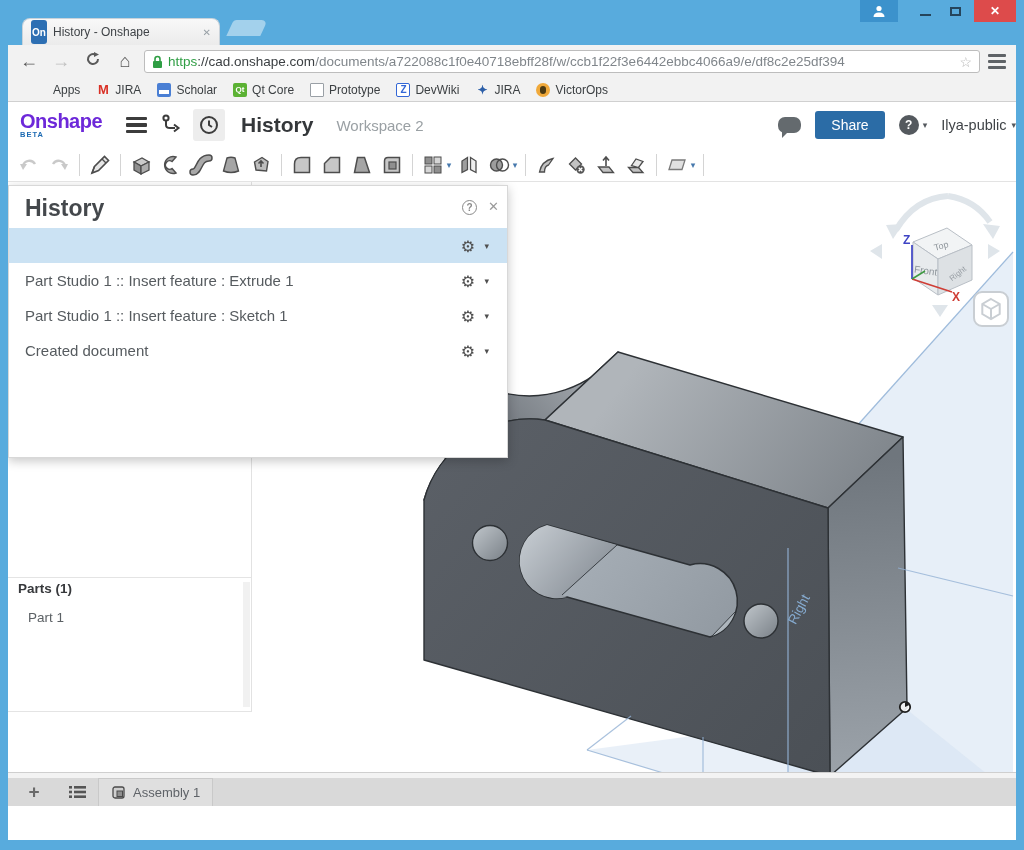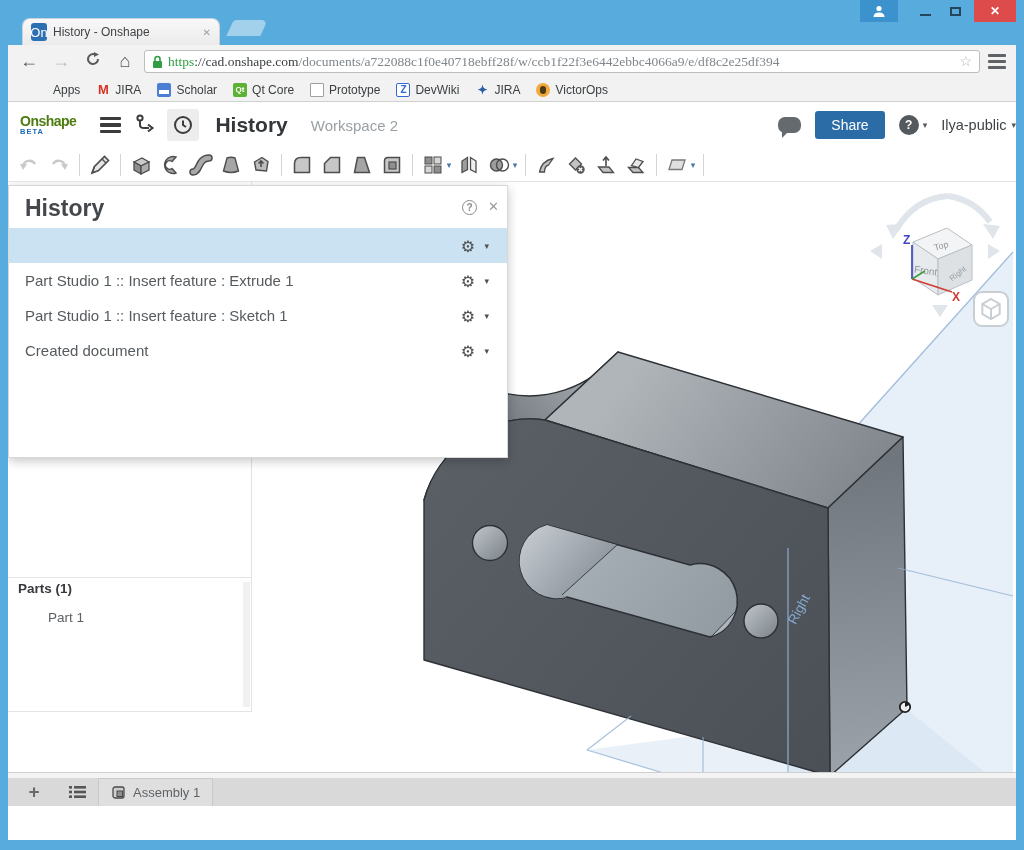--- a/index.html
+++ b/index.html
@@ -4,40 +4,40 @@
 <style>
   * { margin:0; padding:0; box-sizing:border-box; }
   html,body { width:1024px; height:850px; font-family:"Liberation Sans", sans-serif; }
   .window { position:relative; width:1024px; height:850px; background:#58abdd; overflow:hidden; }
 
   
   .titlebar { position:absolute; left:8px; right:8px; top:0; height:45px; }
   .tab { position:absolute; left:14px; top:18px; width:198px; height:27px;
          background:linear-gradient(#f8f8f8,#ebebeb); border:1px solid #c8d2da; border-bottom:none;
          border-radius:8px 8px 0 0; display:flex; align-items:center; padding:0 8px; gap:6px; }
-  .favicon { width:16px; height:18px; background:#2d6fb3; border-radius:3px; color:#fff;
-             font-size:13px; font-weight:normal; display:flex; align-items:center; justify-content:center; flex:none;}
+  .favicon { width:16px; height:24px; background:#2d6fb3; border-radius:3px; color:#fff;
+             font-size:10px; font-weight:bold; display:flex; align-items:center; justify-content:center; flex:none;}
   .tab-title { font-size:12px; color:#3f4347; white-space:nowrap; overflow:hidden; flex:1; }
   .tab-close { font-size:10px; color:#98a0a6; flex:none; }
   .newtab-stub { position:absolute; left:222px; top:20px; width:34px; height:16px;
                  background:rgba(255,255,255,0.45); transform:skewX(-25deg); border-radius:3px 6px 0 0; }
   .win-controls { position:absolute; right:0; top:0; height:22px; display:flex; }
   .win-btn { height:22px; display:flex; align-items:center; justify-content:center; }
   .btn-profile { width:38px; background:#3c92cc; margin-right:12px; }
   .btn-min { width:30px; } .btn-max { width:30px; margin-right:4px;}
   .glyph-min { width:11px; height:0; border-bottom:2px solid #25455c; margin-top:8px;}
   .glyph-max { width:11px; height:9px; border:2px solid #25455c; background:transparent; }
   .btn-close { width:42px; background:#dd4b4b; color:#fff; font-size:12px; font-weight:bold; }
 
   .navbar { position:absolute; left:8px; right:8px; top:45px; height:33px; background:#f2f2f2;
             display:flex; align-items:center; padding:0 8px; gap:6px; }
   .nav-btn { font-size:18px; color:#5a5a5a; width:26px; text-align:center; }
   .nav-btn.disabled { color:#c0c0c0; }
   .omnibox { flex:1; height:23px; background:#fff; border:1px solid #bdbdbd; border-radius:3px;
-             display:flex; align-items:center; padding:0 7px; gap:5px; overflow:hidden;font-family:Liberation Serif, serif; }
+             display:flex; align-items:center; padding:0 7px; gap:5px; overflow:hidden; }
   .url { font-size:13.5px; white-space:nowrap; overflow:hidden; flex:1; }
   .url .scheme { color:#2f9e44; } .url .host { color:#3c4043; } .url .sep{ color:#3c4043;} .url .path { color:#80868b; }
   .omni-star { font-size:14px; color:#b5b5b5; flex:none; }
   .menu-btn { width:22px; display:flex; flex-direction:column; gap:3px; padding:0 2px;}
   .menu-btn span { display:block; height:3px; background:#5f6367; border-radius:1px; }
 
   .bookmarks { position:absolute; left:8px; right:8px; top:78px; height:24px; background:#f2f2f2;
                border-bottom:1px solid #d0d0d0; display:flex; align-items:center; padding:0 26px; gap:16px; }
   .bm { display:flex; align-items:center; gap:5px; font-size:12px; color:#3c4043; }
   .bm-ico { width:14px; height:14px; flex:none; display:flex; align-items:center; justify-content:center;
@@ -51,21 +51,21 @@
   .ico-page { border:1px solid #9aa0a6; background:#fff; border-radius:1px; }
   .ico-devwiki { border:1px solid #3367d6; color:#3367d6; background:#fff; font-size:10px; }
   .ico-jira { color:#2d5fa8; font-size:12px; }
   .ico-victorops { background:#f0a93a; border-radius:50%; position:relative; }
   .ico-victorops:after { content:""; position:absolute; left:4px; top:3px; width:6px; height:8px; background:#4c3a12; border-radius:3px; }
 
   
   .app { position:absolute; left:8px; right:8px; top:102px; bottom:10px; background:#fff; }
   .app-header { position:relative; height:46px; display:flex; align-items:center; }
   .logo { margin-left:12px; line-height:1; }
-  .logo .name { color:#4d7c0f; font-size:14px; font-weight:bold; letter-spacing:-0.5px;}
+  .logo .name { color:#6d28d9; font-size:20px; font-weight:bold; letter-spacing:-0.5px;}
   .logo .beta { color:#1d6bb3; font-size:7.5px; font-weight:bold; letter-spacing:1px; }
   .hamburger { margin-left:24px; display:flex; flex-direction:column; gap:3px; width:21px;}
   .hamburger span{ height:3.5px; background:#3c3c3c; border-radius:1px;}
   .hd-ico { margin-left:14px; }
   .clock-tile { margin-left:10px; background:#ededed; border-radius:3px; width:32px; height:32px;
                 display:flex; align-items:center; justify-content:center; }
   .page-title { margin-left:16px; font-size:21px; font-weight:bold; color:#34373a; }
   .workspace { margin-left:23px; font-size:15px; color:#9aa0a4; }
   .hd-right { position:absolute; right:0; top:0; height:46px; display:flex; align-items:center; gap:14px; }
   .chat-bubble { width:23px; height:16px; background:#646a6e; border-radius:7px; position:relative; }
@@ -82,21 +82,21 @@
   .tb-div { width:1px; height:22px; background:#d4d4d4; margin:0 5px; flex:none;}
   .blue-caret { font-size:9px; color:#4779ad; margin-left:-4px; width:10px; text-align:center;}
 
   .content { position:relative; height:624px; background:#fff; overflow:hidden;}
   .viewport-svg { position:absolute; left:244px; top:0; width:764px; height:624px; }
 
   .features-panel { position:absolute; left:0; top:0; width:244px; height:530px; background:#fff;
                     border-right:1px solid #e2e2e2; border-bottom:1px solid #e4e4e4; }
   .parts-section { position:absolute; left:0; top:395px; right:0; border-top:1px solid #e4e4e4; padding:3px 10px; }
   .parts-header { font-size:13.5px; font-weight:bold; color:#37393c; }
-  .part-item { margin-top:14px; margin-left:30px; font-size:13.5px; color:#5c6165; }
+  .part-item { margin-top:14px; margin-left:10px; font-size:13.5px; color:#5c6165; }
   .mini-scroll { position:absolute; right:1px; top:400px; width:7px; height:125px; background:#f1f1f1; }
 
   .history-popup { position:absolute; left:0; top:3px; width:500px; height:273px; background:#fff;
                    border:1px solid #d8d8d8; box-shadow:0 3px 10px rgba(0,0,0,0.22); }
   .hp-head { position:relative; padding:9px 16px 6px; }
   .hp-title { font-size:23px; font-weight:bold; color:#44484c; }
   .hp-help { position:absolute; right:30px; top:14px; width:15px; height:15px; border:1.5px solid #8a8a8a; border-radius:50%;
              color:#8a8a8a; font-size:10px; font-weight:bold; display:flex; align-items:center; justify-content:center;}
   .hp-close { position:absolute; right:8px; top:13px; color:#9a9a9a; font-size:13px; }
   .hp-row { position:relative; height:35px; display:flex; align-items:center; padding-left:16px;

